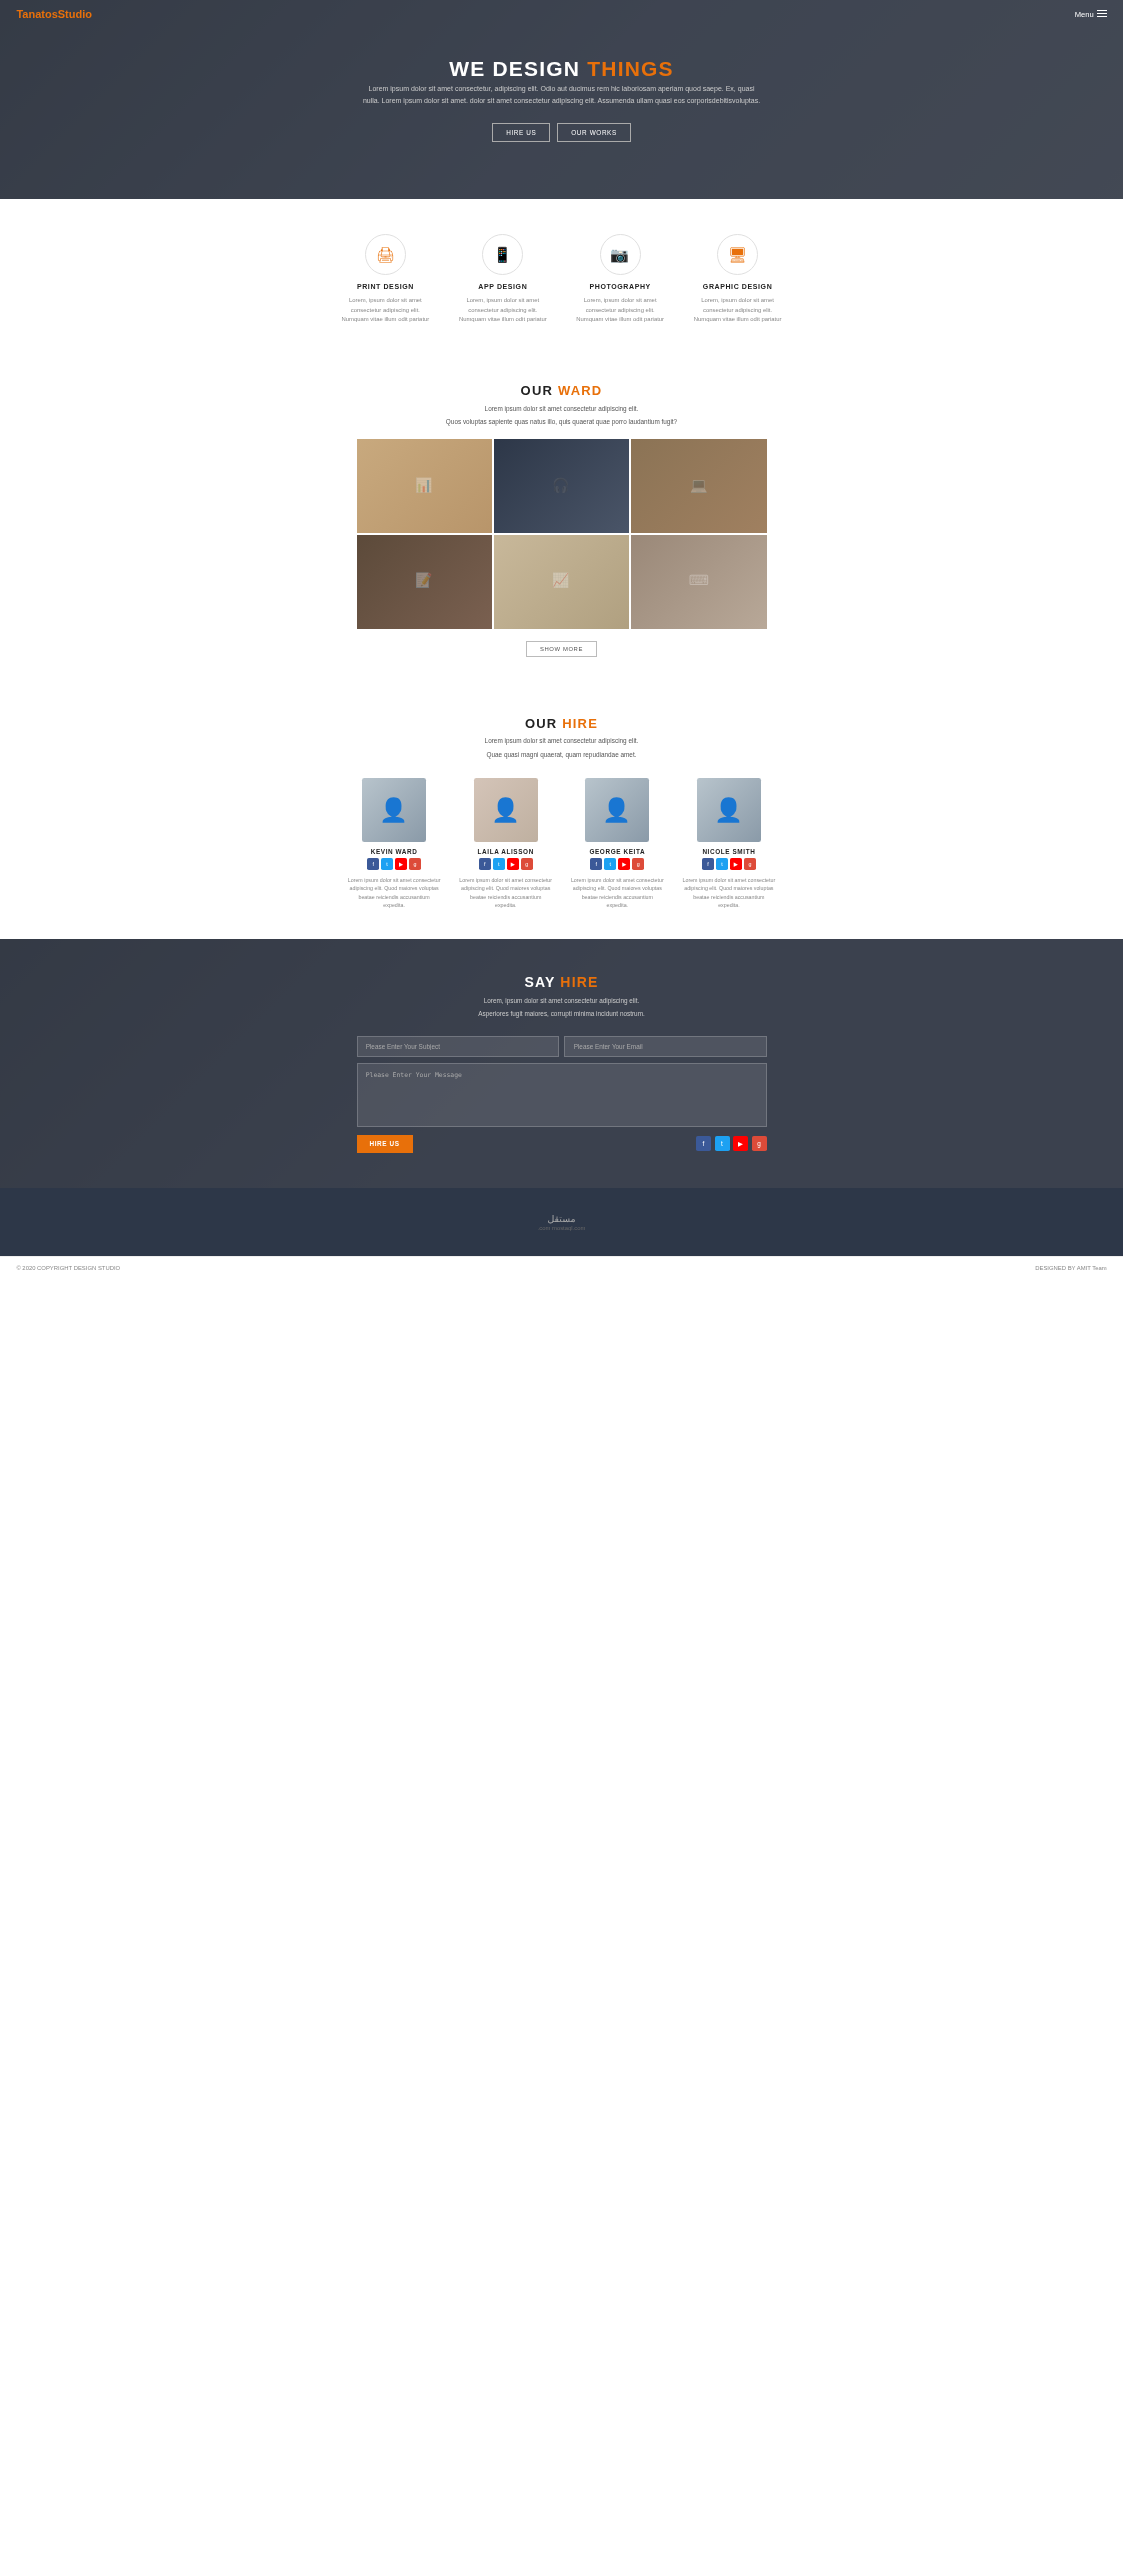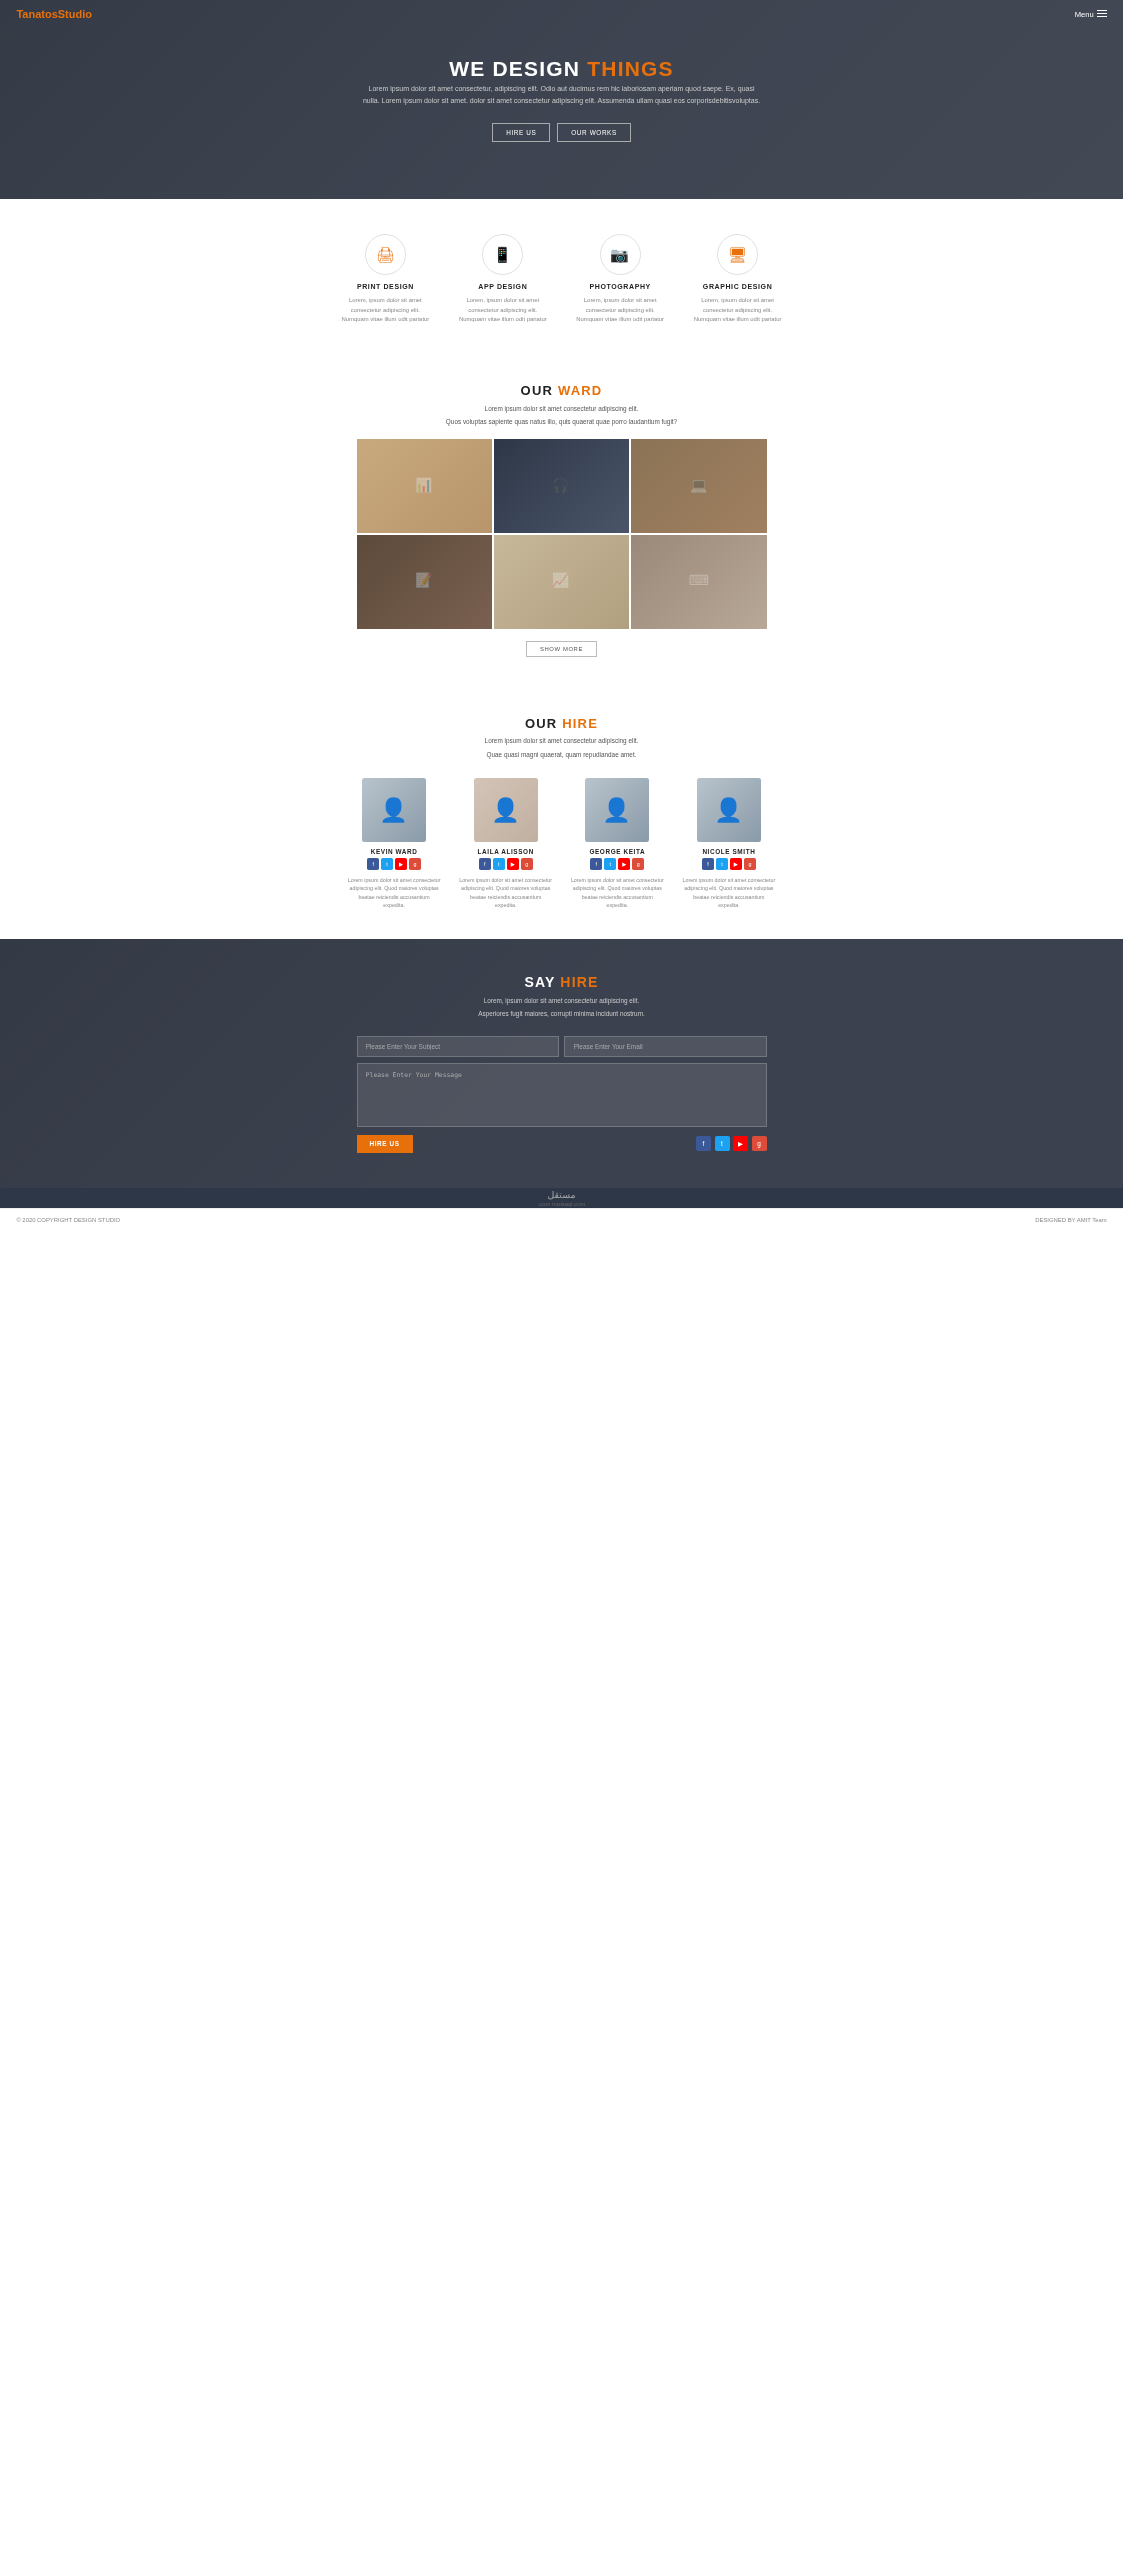--- a/index.html
+++ b/index.html
@@ -289,21 +289,21 @@
       width: 15px; height: 15px;
       border-radius: 1.8px;
       display: flex; align-items: center; justify-content: center;
       font-size: 6.4px; color: #fff; cursor: pointer;
     }
 
     
     .watermark {
       background: #2d3748;
       text-align: center;
-      padding: 1px;
+      padding: 25px;
       color: #888;
       font-size: 7px;
     }
     .watermark-logo { font-size: 9.4px; color: #aaa; margin-bottom: 1.2px; }
     .watermark-sub { font-size: 5.9px; color: #666; }
 
     
     .footer {
       background: #fff;
       display: flex;

